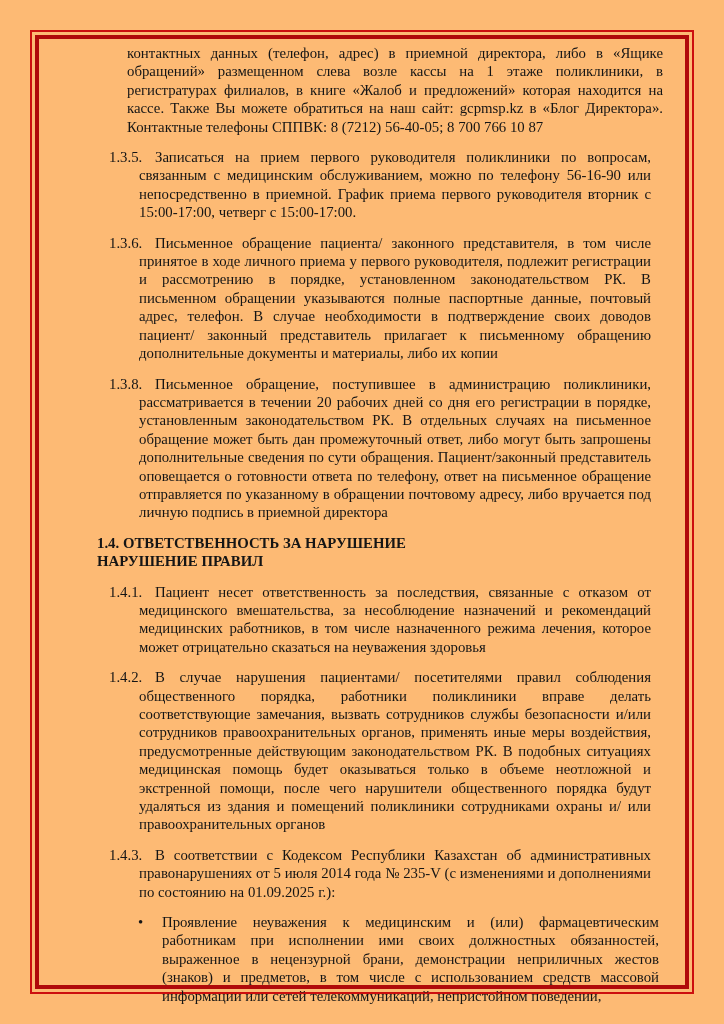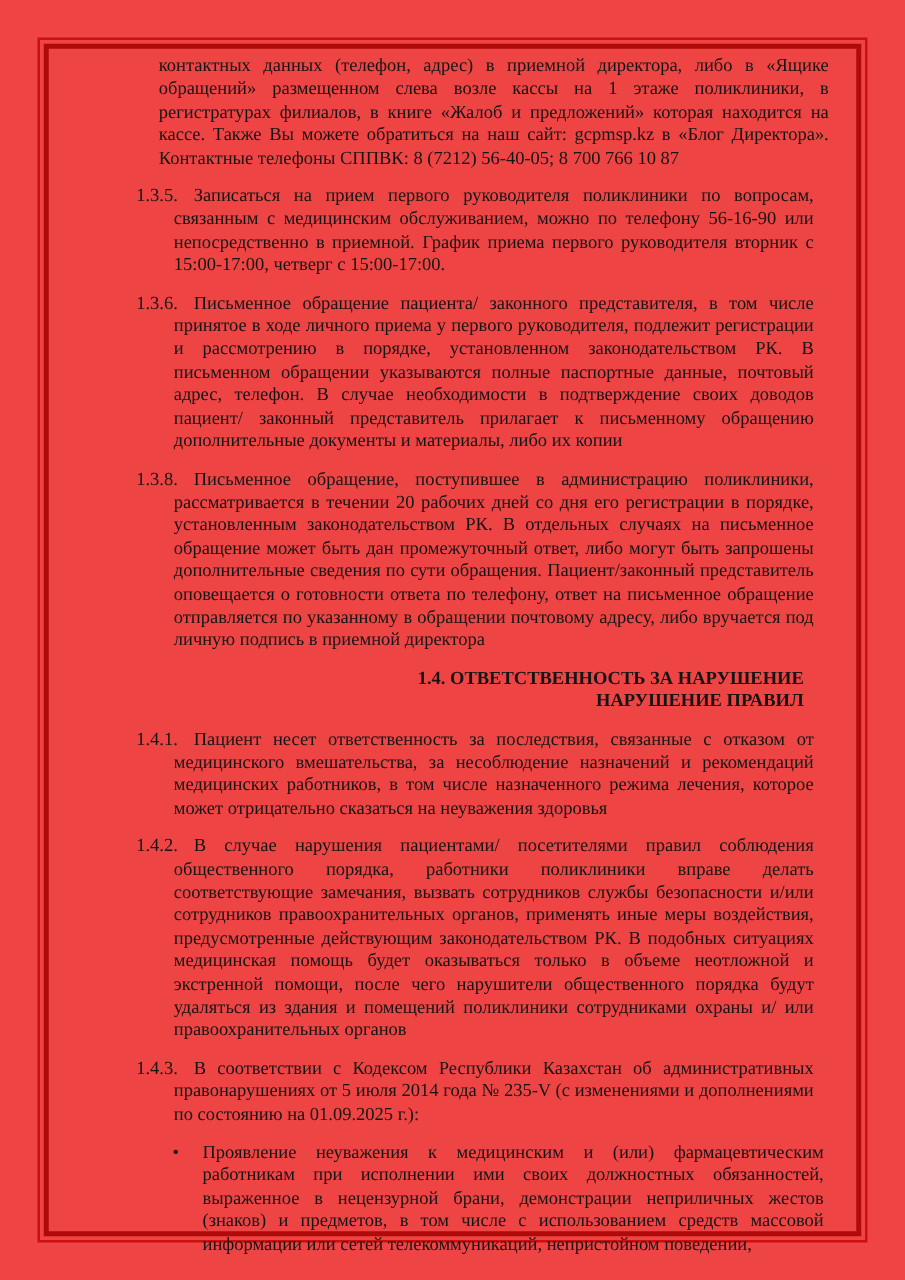--- a/index.html
+++ b/index.html
@@ -4,21 +4,21 @@
 <style>
   html, body {
     margin: 0;
     padding: 0;
     background: #ffffff;
   }
   .page {
     position: relative;
     width: 724px;
     height: 1024px;
-    background: #ef4444;
+    background: #fdba74;
     overflow: hidden;
     font-family: "Liberation Serif", serif;
   }
   .frame-outer {
     position: absolute;
     left: 30px;
     top: 30px;
     width: 664px;
     height: 964px;
     box-sizing: border-box;
@@ -51,21 +51,21 @@
     padding-left: 30px;
     text-indent: -30px;
   }
   .item .num {
     display: inline-block;
     width: 46px;
     text-indent: 0;
   }
   .heading {
     font-weight: bold;
-    text-align: right;
+    text-align: left;
     margin-top: 10px;
     padding-right: 20px;
   }
   .bullet {
     margin: 4px;
     padding-left: 61px;
     text-indent: -24px;
   }
   .bullet .marker {
     display: inline-block;

